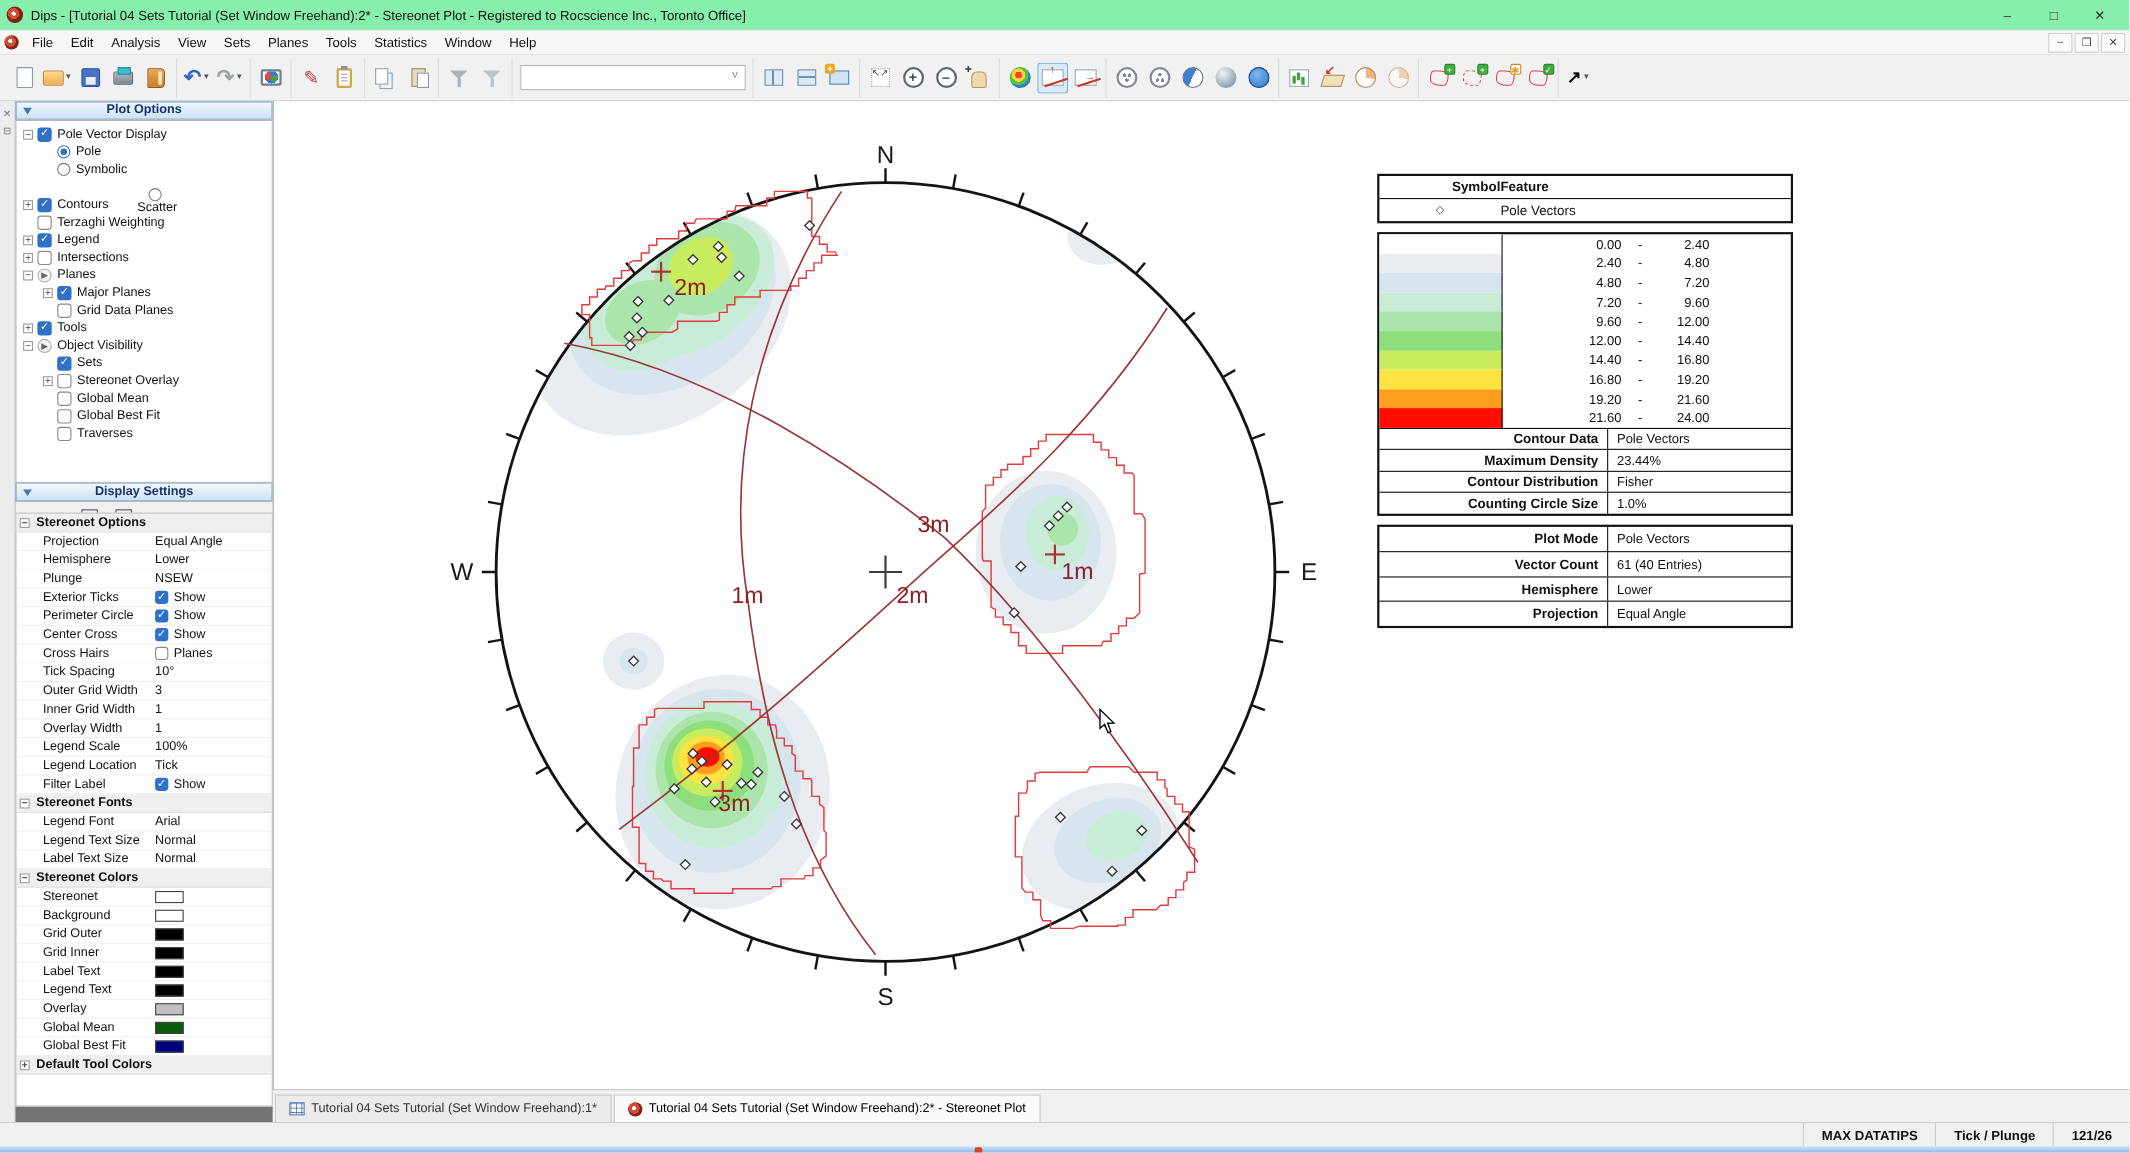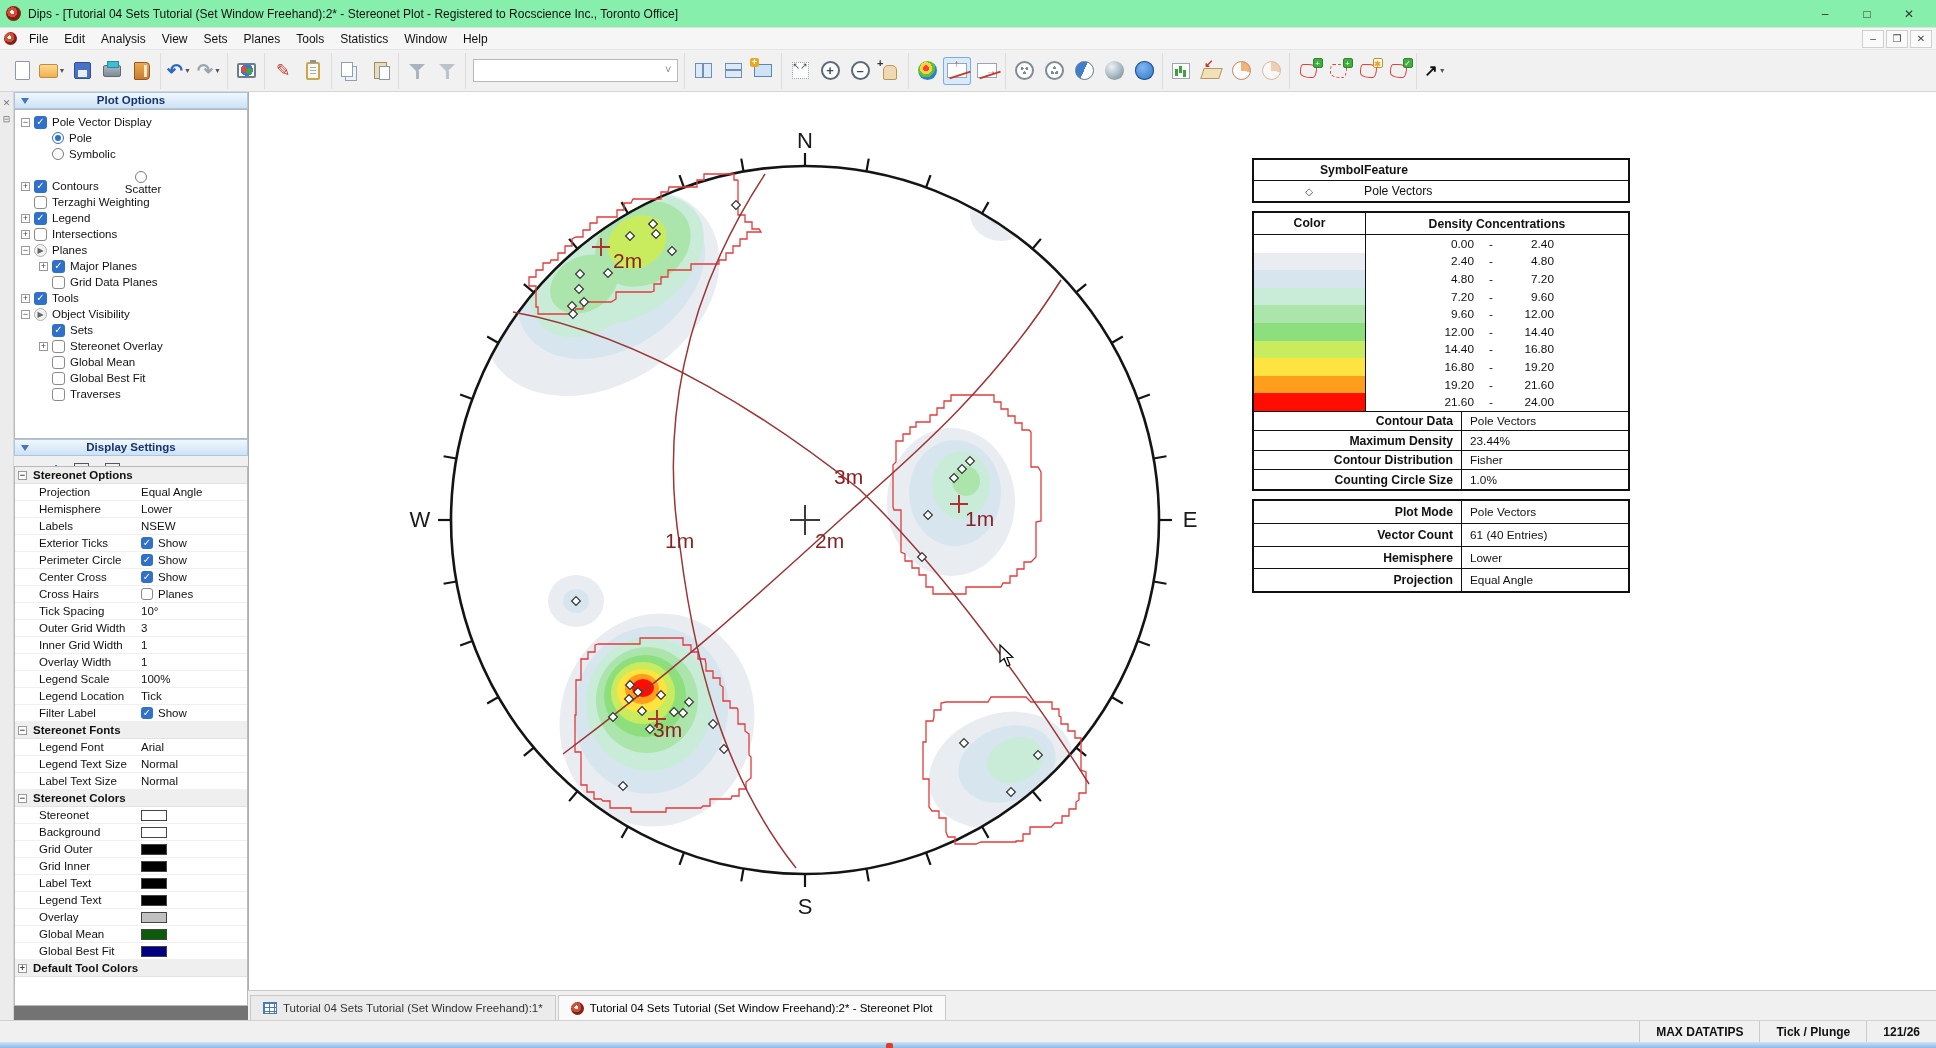--- a/index.html
+++ b/index.html
@@ -468,21 +468,21 @@
         </div>
         <div class="grow">
           <div class="glabel">Projection</div>
           <div class="gval">Equal Angle</div>
         </div>
         <div class="grow">
           <div class="glabel">Hemisphere</div>
           <div class="gval">Lower</div>
         </div>
         <div class="grow">
-          <div class="glabel">Labels</div>
+          <div class="glabel">Plunge</div>
           <div class="gval">NSEW</div>
         </div>
         <div class="grow">
           <div class="glabel">Exterior Ticks</div>
           <div class="gval">
             <span class="chk">✓</span>
             <span>Show</span>
           </div>
         </div>
         <div class="grow">
@@ -770,24 +770,20 @@
           <div class="c1">Symbol</div>
           <div class="c2">Feature</div>
         </div>
         <div class="lrow sym-row">
           <div class="c1">◇</div>
           <div class="c2">Pole Vectors</div>
         </div>
       </div>
 
       <div class="ltable">
-        <div class="lrow dens-head">
-          <div class="cc">Color</div>
-          <div class="cd">Density Concentrations</div>
-        </div>
         <div id="dens-rows">
             <div class="lrow dens-row">
               <div class="cc" style="background: rgb(255, 255, 255);"></div>
               <div class="cd">
                 <span class="from">0.00</span>
                 <span class="dash">-</span>
                 <span class="to">2.40</span>
               </div>
             </div>
             <div class="lrow dens-row">

